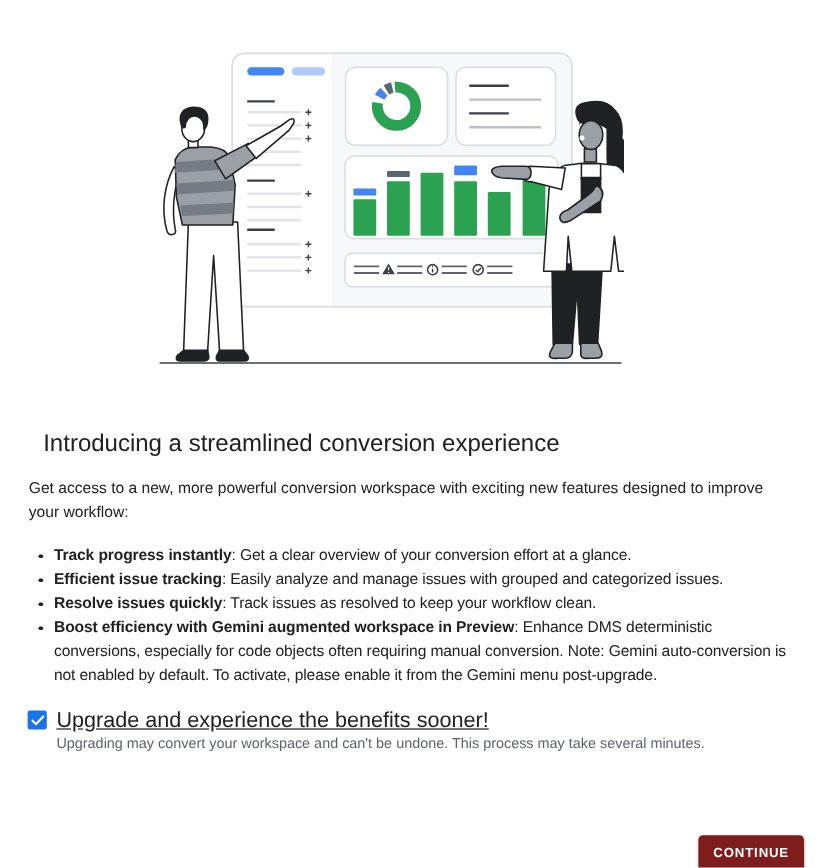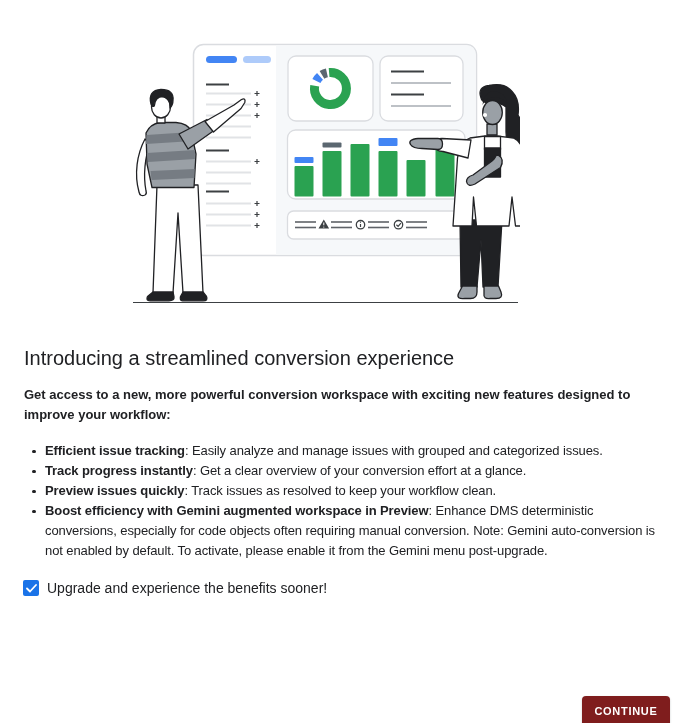--- a/index.html
+++ b/index.html
@@ -5,40 +5,40 @@
   html,body{margin:0;padding:0;background:#fff;}
   body{
     width:684px;height:723px;position:relative;overflow:hidden;
     font-family:"Liberation Sans","DejaVu Sans",sans-serif;color:#202124;
   }
   .dialog{position:relative;width:684px;height:723px;background:#fff;}
 
   .illustration{position:absolute;left:130px;top:36px;width:390px;height:270px;}
 
   .content{position:absolute;left:24px;top:344px;width:640px;}
-  .title{font-size:20px;line-height:28px;font-weight:400;margin:0;color:#202124;}
-  .intro{font-size:13px;line-height:20px;margin:13px 0 12px;color:#202124;font-weight:bold;}
+  .title{font-size:20px;line-height:28px;font-weight:400;margin:12px;color:#202124;}
+  .intro{font-size:13px;line-height:20px;margin:13px 0 12px;color:#202124;}
   .features{list-style:none;margin:16px 0 0;padding:0;}
   .features li{
     position:relative;padding-left:21px;font-size:13px;line-height:20px;
     letter-spacing:-0.1px;color:#202124;
   }
   .features li .dot{
     position:absolute;left:8px;top:8.5px;width:3.5px;height:3.5px;border-radius:50%;
     background:#202124;
   }
   .features li b{font-weight:700;}
 
   .upgrade-row{display:flex;align-items:flex-start;margin:17px 0 0 -1px;}
   .checkbox{
     width:16px;height:16px;border-radius:2px;background:#1a73e8;flex:0 0 auto;
     display:flex;align-items:center;justify-content:center;margin:2px 8px 0 0;cursor:pointer;
   }
   .checkbox svg{display:block;}
-  .upgrade-label{font-size:14px;line-height:20px;color:#202124;}
+  .upgrade-label{font-size:18px;line-height:20px;color:#202124;text-decoration:underline;}
   .upgrade-note{font-size:12px;line-height:17px;color:#5f6368;margin:1px 0 0 23px;}
 
   .continue-btn{
     position:absolute;left:582px;top:696px;width:88px;height:30px;
     background:#7f1d1d;color:#fff;border:none;border-radius:4px;
     font-family:inherit;font-size:11px;font-weight:700;letter-spacing:0.7px;
     cursor:pointer;box-shadow:0 1px 2px rgba(60,64,67,.3);
   }
 </style>
 </head>
@@ -201,39 +201,40 @@
       </g>
     </svg>
   </div>
 
   <div class="content">
     <h1 class="title">Introducing a streamlined conversion experience</h1>
     <p class="intro">Get access to a new, more powerful conversion workspace with exciting new features designed to improve your workflow:</p>
 
     <ul class="features">
       <li>
+        <span class="dot"></span><b>Track progress instantly</b><span>: Get a clear overview of your conversion effort at a glance.</span>
+      </li>
+      <li>
         <span class="dot"></span><b>Efficient issue tracking</b><span>: Easily analyze and manage issues with grouped and categorized issues.</span>
       </li>
       <li>
-        <span class="dot"></span><b>Track progress instantly</b><span>: Get a clear overview of your conversion effort at a glance.</span>
-      </li>
-      <li>
-        <span class="dot"></span><b>Preview issues quickly</b><span>: Track issues as resolved to keep your workflow clean.</span>
+        <span class="dot"></span><b>Resolve issues quickly</b><span>: Track issues as resolved to keep your workflow clean.</span>
       </li>
       <li>
         <span class="dot"></span><b>Boost efficiency with Gemini augmented workspace in Preview</b><span>: Enhance DMS deterministic conversions, especially for code objects often requiring manual conversion. Note: Gemini auto-conversion is not enabled by default. To activate, please enable it from the Gemini menu post-upgrade.</span>
       </li>
     </ul>
 
     <div class="upgrade-row">
       <div class="checkbox" role="checkbox" aria-checked="true">
         <svg width="11" height="9" viewBox="0 0 11 9">
           <path d="M1,4.5 L4,7.5 L10,1" fill="none" stroke="#ffffff" stroke-width="1.8" stroke-linecap="round" stroke-linejoin="round"></path>
         </svg>
       </div>
       <div>
         <div class="upgrade-label">Upgrade and experience the benefits sooner!</div>
       </div>
     </div>
+    <div class="upgrade-note">Upgrading may convert your workspace and can't be undone. This process may take several minutes.</div>
   </div>
 
   <button class="continue-btn">CONTINUE</button>
 </div>
 
 </body></html>

